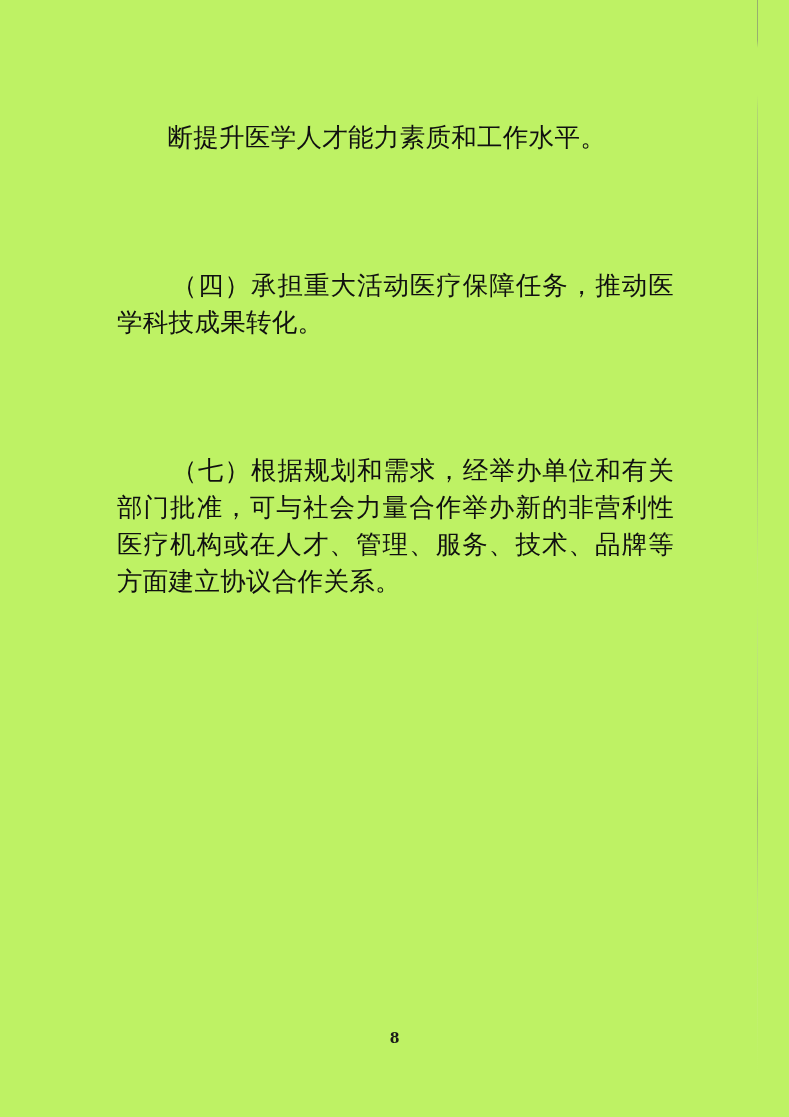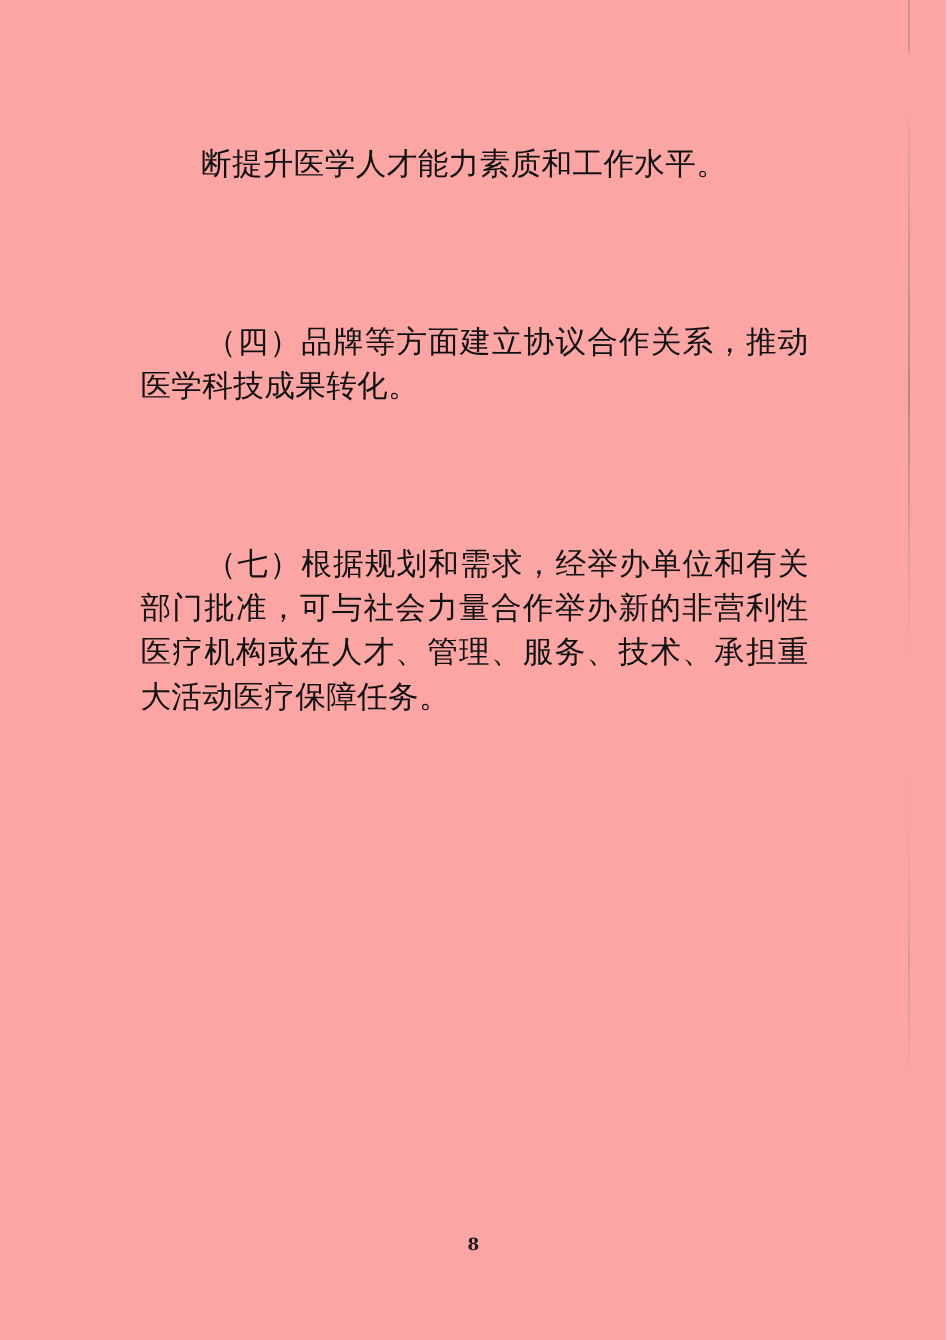--- a/index.html
+++ b/index.html
@@ -5,21 +5,21 @@
   html, body {
     margin: 0;
     padding: 0;
     background: #ffffff;
   }
 
   #page {
     position: relative;
     width: 789px;
     height: 1117px;
-    background: #fca5a5;
+    background: #bef264;
     overflow: hidden;
     font-family: "DejaVu Serif", "Liberation Serif", serif;
   }
 
   
   #scan-edge {
     position: absolute;
     top: 0;
     left: 757px;
     width: 1px;
@@ -91,27 +91,27 @@
 
   <div id="scan-edge"></div>
 
   <div id="text-block">
 
     <p class="para">
       <span>断提升医学人才能力素质和工作水平。</span>
     </p>
 
     <p class="para">
-      <span>（四）品牌等方面建立协议合作关系，推动医学科技成果转化。</span>
+      <span>（四）承担重大活动医疗保障任务，推动医学科技成果转化。</span>
     </p>
 
 
 
     <p class="para">
-      <span>（七）根据规划和需求，经举办单位和有关部门批准，可与社会力量合作举办新的非营利性医疗机构或在人才、管理、服务、技术、承担重大活动医疗保障任务。</span>
+      <span>（七）根据规划和需求，经举办单位和有关部门批准，可与社会力量合作举办新的非营利性医疗机构或在人才、管理、服务、技术、品牌等方面建立协议合作关系。</span>
     </p>
 
     <p class="para">
       
     </p>
 
   </div>
 
   <div id="page-number">8</div>
 

